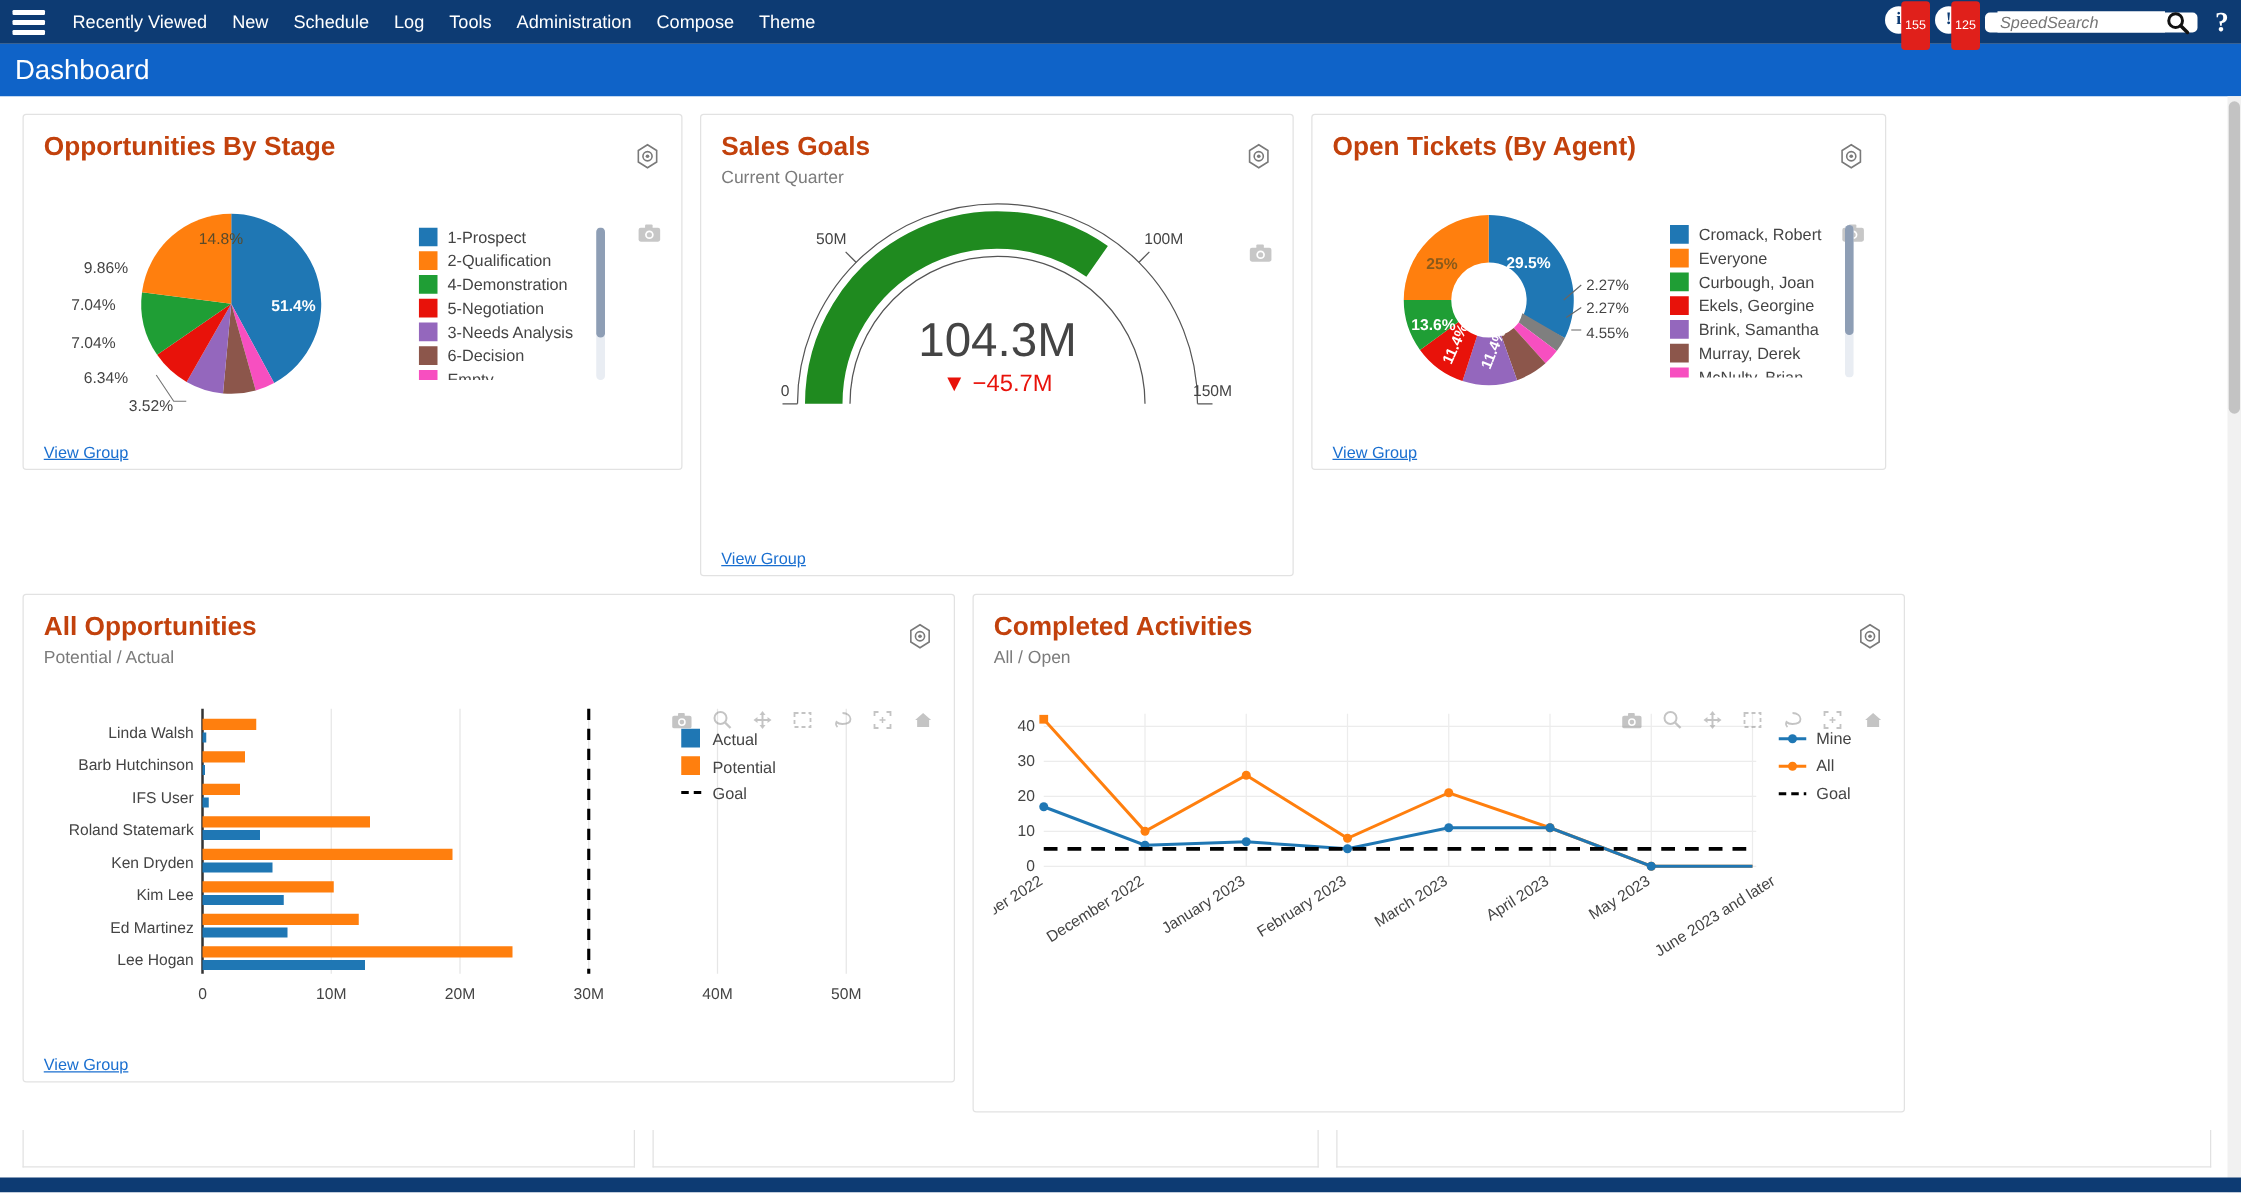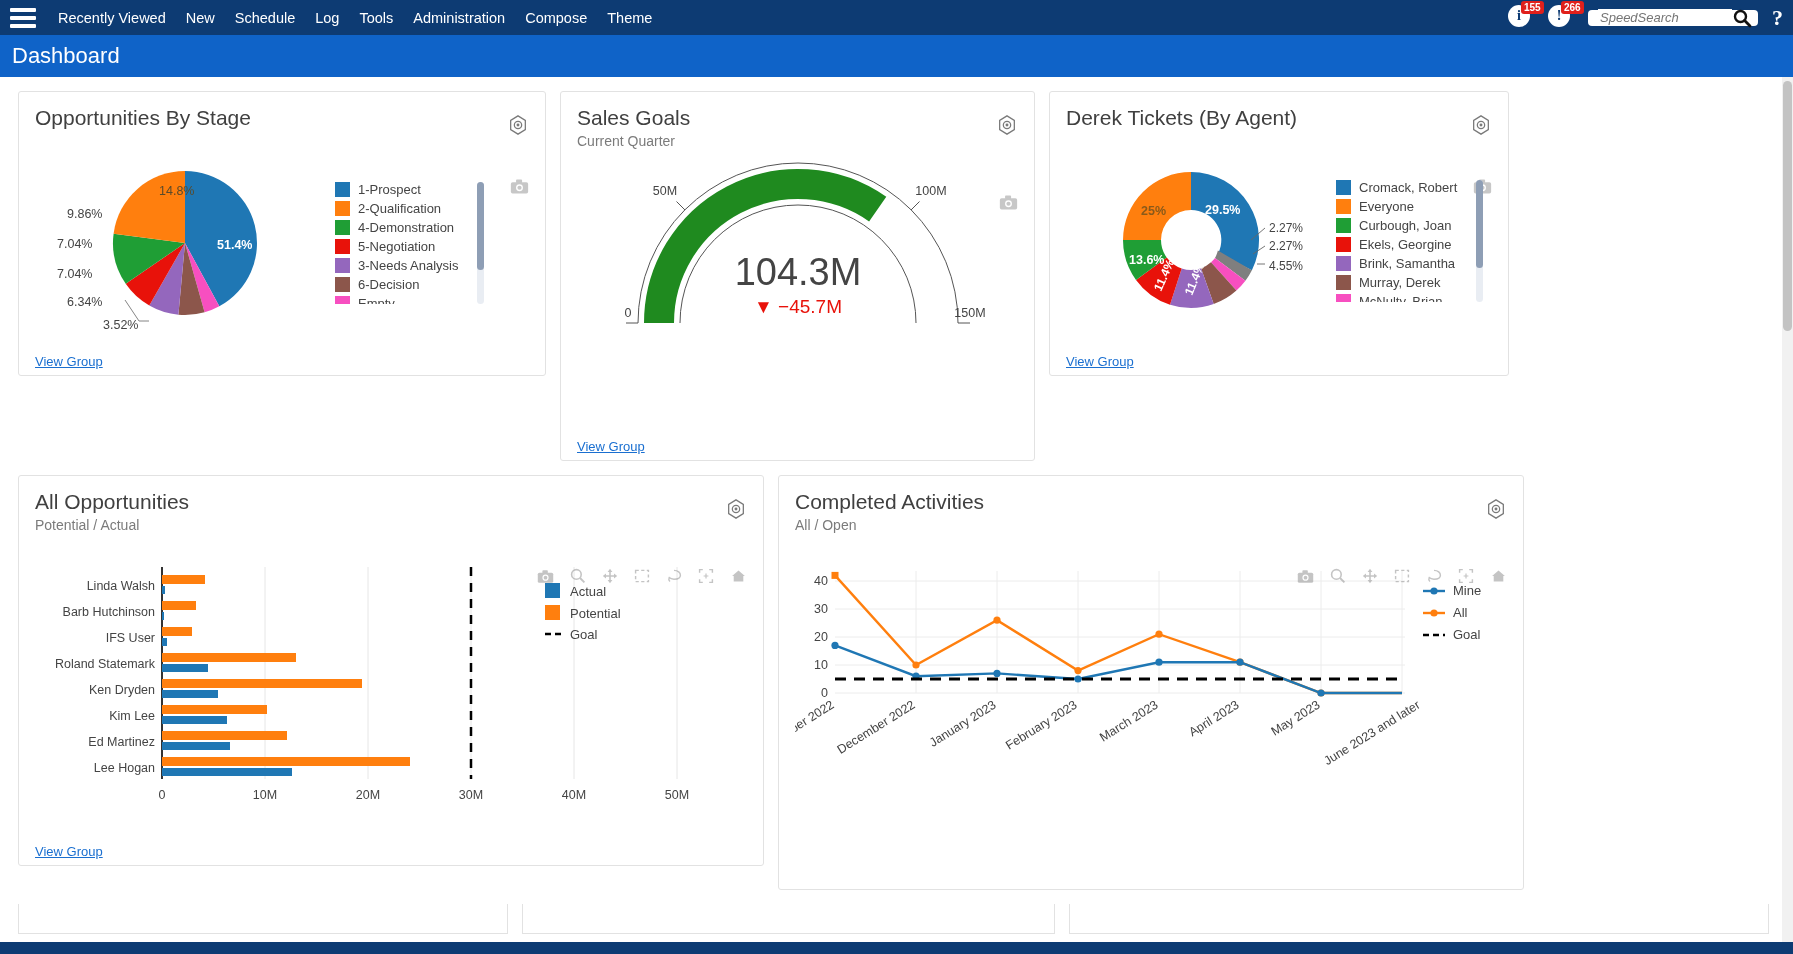--- a/index.html
+++ b/index.html
@@ -25,21 +25,21 @@
     text-decoration:none; cursor:pointer; }
   .nav-right { margin-left:auto; display:flex; align-items:center; gap:14px; }
   .notif { position:relative; width:26px; height:26px; cursor:pointer; }
   .notif .circle {
     width:22px; height:22px; border-radius:50%; background:#fff; color:#0d3b73;
     display:flex; align-items:center; justify-content:center;
     font-weight:bold; font-size:14px; font-family:"Liberation Serif", serif;
   }
   .notif .badge {
     position:absolute; top:-4px; left:13px; background:#e0201b; color:#fff;
-    font-size:10px; font-weight:bold; border-radius:3px; padding:0px 3px; line-height:13px;
+    font-size:10px; font-weight:normal; border-radius:3px; padding:13px 3px; line-height:13px;
   }
   .searchbox {
     background:#fff; border-radius:4px; height:16px; width:170px;
     display:flex; align-items:center; padding:0 6px 0 10px;
   }
   .searchbox input {
     border:none; outline:none; flex:1; font-size:13px; font-style:italic;
     color:#444; font-family:"Liberation Sans", sans-serif; width:100%;
   }
   .helpq { font-size:22px; font-weight:bold; color:#fff; cursor:pointer;
@@ -49,21 +49,21 @@
   .titlebar { height:42px; background:#0f63c8; color:#fff; display:flex;
     align-items:center; padding-left:12px; font-size:22px; }
 
   
   .board { padding:14px 18px 0 18px; }
   .row { display:flex; gap:14px; margin-bottom:14px; }
   .card {
     background:#fff; border:1px solid #e2e2e2; border-radius:3px;
     position:relative; padding:14px 16px 10px 16px;
   }
-  .card h2 { margin:0; font-size:21px; font-weight:400; color:#404040; }
+  .card h2 { margin:0; font-size:21px; font-weight:700; color:#c2410c; }
   .card .sub { font-size:14px; color:#7b7b7b; margin-top:3px; }
   .gear {
     position:absolute; right:16px; top:22px; width:22px; height:22px; cursor:pointer;
   }
   .viewgroup {
     position:absolute; left:16px; bottom:6px; color:#1a6fd0; font-size:13px;
     text-decoration:underline; cursor:pointer;
   }
   .camera { position:absolute; cursor:pointer; opacity:.55; }
   .chartarea { position:relative; }
@@ -114,21 +114,21 @@
   <a class="navlink">Compose</a>
   <a class="navlink">Theme</a>
 
   <div class="nav-right">
     <div class="notif">
       <div class="circle">i</div>
       <div class="badge">155</div>
     </div>
     <div class="notif">
       <div class="circle">!</div>
-      <div class="badge">266</div>
+      <div class="badge">125</div>
     </div>
     <div class="searchbox">
       <input placeholder="SpeedSearch" style="">
       <svg width="20" height="20" viewBox="0 0 20 20">
         <circle cx="8.5" cy="8.5" r="5.5" fill="none" stroke="#111" stroke-width="2.4"></circle>
         <line x1="12.6" y1="12.6" x2="18" y2="18" stroke="#111" stroke-width="2.8" stroke-linecap="round"></line>
       </svg>
     </div>
     <div class="helpq">?</div>
   </div>
@@ -252,21 +252,21 @@
           <text x="172" y="-6" font-size="12.5" fill="#444" text-anchor="middle">150M</text>
 
           <text x="0" y="-38" font-size="38" fill="#444" text-anchor="middle">104.3M</text>
           <text x="0" y="-10" font-size="19" fill="#e8120a" text-anchor="middle">▼ −45.7M</text>
         </g>
       </svg>
       <a class="viewgroup">View Group</a>
     </div>
 
     <div class="card" style="width:460px;height:285px;">
-      <h2>Derek Tickets (By Agent)</h2>
+      <h2>Open Tickets (By Agent)</h2>
       <svg class="gear" viewBox="0 0 24 24">
         <polygon points="12,2 20,7 20,17 12,22 4,17 4,7" fill="none" stroke="#7a7a7a" stroke-width="1.4"></polygon>
         <circle cx="12" cy="12" r="4" fill="none" stroke="#7a7a7a" stroke-width="1.4"></circle>
         <circle cx="12" cy="12" r="1.6" fill="#7a7a7a"></circle>
       </svg>
       <svg class="camera" style="right:16px;top:86px;width:19px;height:17px;" viewBox="0 0 22 18">
         <rect x="1" y="4" width="20" height="13" rx="2" fill="#9a9a9a"></rect>
         <rect x="7" y="1" width="7" height="4" rx="1" fill="#9a9a9a"></rect>
         <circle cx="11" cy="10.5" r="4" fill="#fff"></circle>
           <circle cx="11" cy="10.5" r="2.4" fill="#9a9a9a"></circle>

